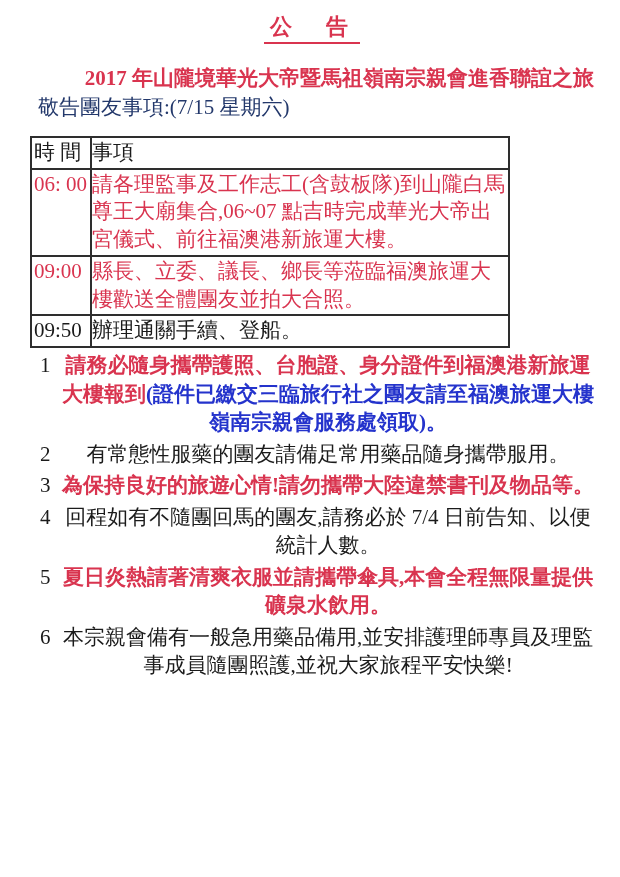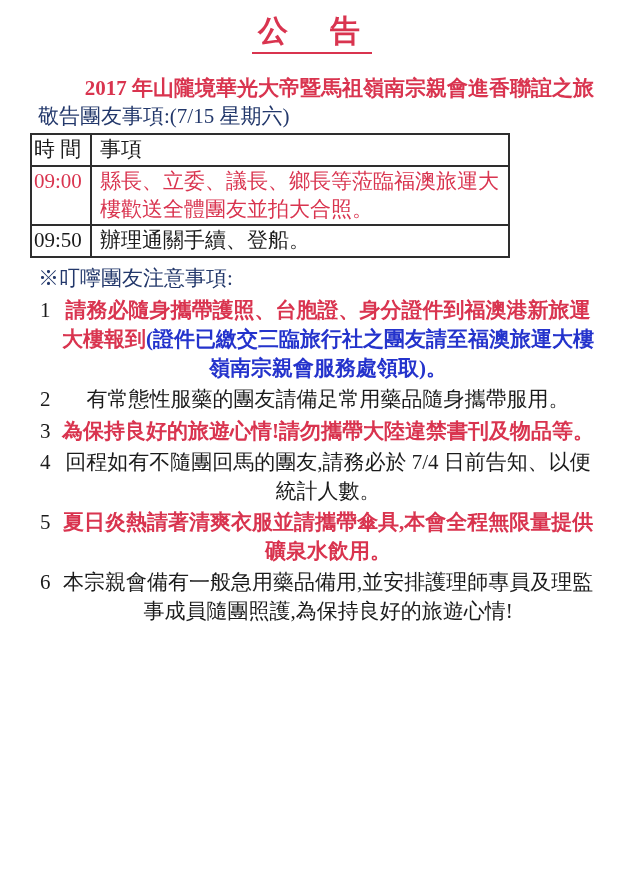--- a/index.html
+++ b/index.html
@@ -19,51 +19,51 @@
   }
   .page{padding:14px 26px 0 30px;}
   .c-red{color:var(--red);}
   .c-black{color:var(--black);}
   .c-blue{color:var(--blue);}
   .c-navy{color:var(--navy);}
 
   .title-wrap{text-align:center;margin-bottom:20px;}
   .title{
     display:inline-block;
-    font-size:30px;font-weight:bold;
+    font-size:22px;font-weight:bold;
     letter-spacing:6px;
     border-bottom:2px solid var(--red);
     padding:0 6px 3px 6px;
     line-height:1.15;
   }
   .heading{
     font-size:21px;font-weight:bold;
     margin-left:8px;line-height:1.35;text-align:right;
   }
   .subheading{
     font-size:21px;line-height:1.35;
-    margin-left:8px;margin-bottom:3px;
+    margin-left:8px;margin-bottom:15px;
   }
 
   table.schedule{
     width:480px;
     border-collapse:collapse;
     table-layout:fixed;
     font-family:Liberation Serif, serif;
   }
   table.schedule th, table.schedule td{
     border:2px solid var(--border);
     font-size:21px;
     line-height:1.32;
     vertical-align:top;
     font-weight:normal;
     text-align:left;
   }
   th.time-col, td.time-cell{width:60px;text-align:center;padding:1px 2px;}
-  th.item-col, td.desc-cell{padding:1px 8px;}
+  th.item-col, td.desc-cell{padding:1px 0;}
   th{padding:1px 8px;}
 
   .notes-heading{
     font-size:21px;
     margin:6px 0 4px 8px;
     line-height:1.35;
   }
   .notes{list-style:none;}
   .note-item{
     display:flex;
@@ -92,35 +92,40 @@
 
   <table class="schedule">
     <thead>
       <tr>
         <th class="time-col c-black">時 間</th>
         <th class="item-col c-black">事項</th>
       </tr>
     </thead>
     <tbody>
       <tr>
+        <td class="time-cell c-red">06: 00</td>
+        <td class="desc-cell c-red">
+          <div>請各理監事及工作志工(含鼓板隊)到山隴白馬尊王大廟集合,06~07 點吉時完成華光大帝出宮儀式、前往福澳港新旅運大樓。</div>
+        </td>
+      </tr>
+      <tr>
         <td class="time-cell c-red">09:00</td>
         <td class="desc-cell c-red">
           <div>縣長、立委、議長、鄉長等蒞臨福澳旅運大樓歡送全體團友並拍大合照。</div>
         </td>
       </tr>
       <tr>
         <td class="time-cell c-black">09:50</td>
         <td class="desc-cell c-black">
           <div>辦理通關手續、登船。</div>
         </td>
       </tr>
     </tbody>
   </table>
 
-  <div class="notes-heading c-navy">※叮嚀團友注意事項:</div>
 
   <ul class="notes">
     <li class="note-item">
       <span class="note-num c-black">1</span>
       <span class="note-body"><span class="seg c-red">請務必隨身攜帶護照、台胞證、身分證件到福澳港新旅運大樓報到</span><span class="seg c-blue">(證件已繳交三臨旅行社之團友請至福澳旅運大樓嶺南宗親會服務處領取)。</span></span>
     </li>
     <li class="note-item">
       <span class="note-num c-black">2</span>
       <span class="note-body"><span class="seg c-black">有常態性服藥的團友請備足常用藥品隨身攜帶服用。</span></span>
     </li>
@@ -131,17 +136,17 @@
     <li class="note-item">
       <span class="note-num c-black">4</span>
       <span class="note-body"><span class="seg c-black">回程如有不隨團回馬的團友,請務必於 7/4 日前告知、以便統計人數。</span></span>
     </li>
     <li class="note-item">
       <span class="note-num c-black">5</span>
       <span class="note-body"><span class="seg c-red">夏日炎熱請著清爽衣服並請攜帶傘具,本會全程無限量提供礦泉水飲用。</span></span>
     </li>
     <li class="note-item">
       <span class="note-num c-black">6</span>
-      <span class="note-body"><span class="seg c-black">本宗親會備有一般急用藥品備用,並安排護理師專員及理監事成員隨團照護,為保持良好的旅遊心情!</span></span>
+      <span class="note-body"><span class="seg c-black">本宗親會備有一般急用藥品備用,並安排護理師專員及理監事成員隨團照護,並祝大家旅程平安快樂!</span></span>
     </li>
   </ul>
 
 </div>
 
 </body></html>

